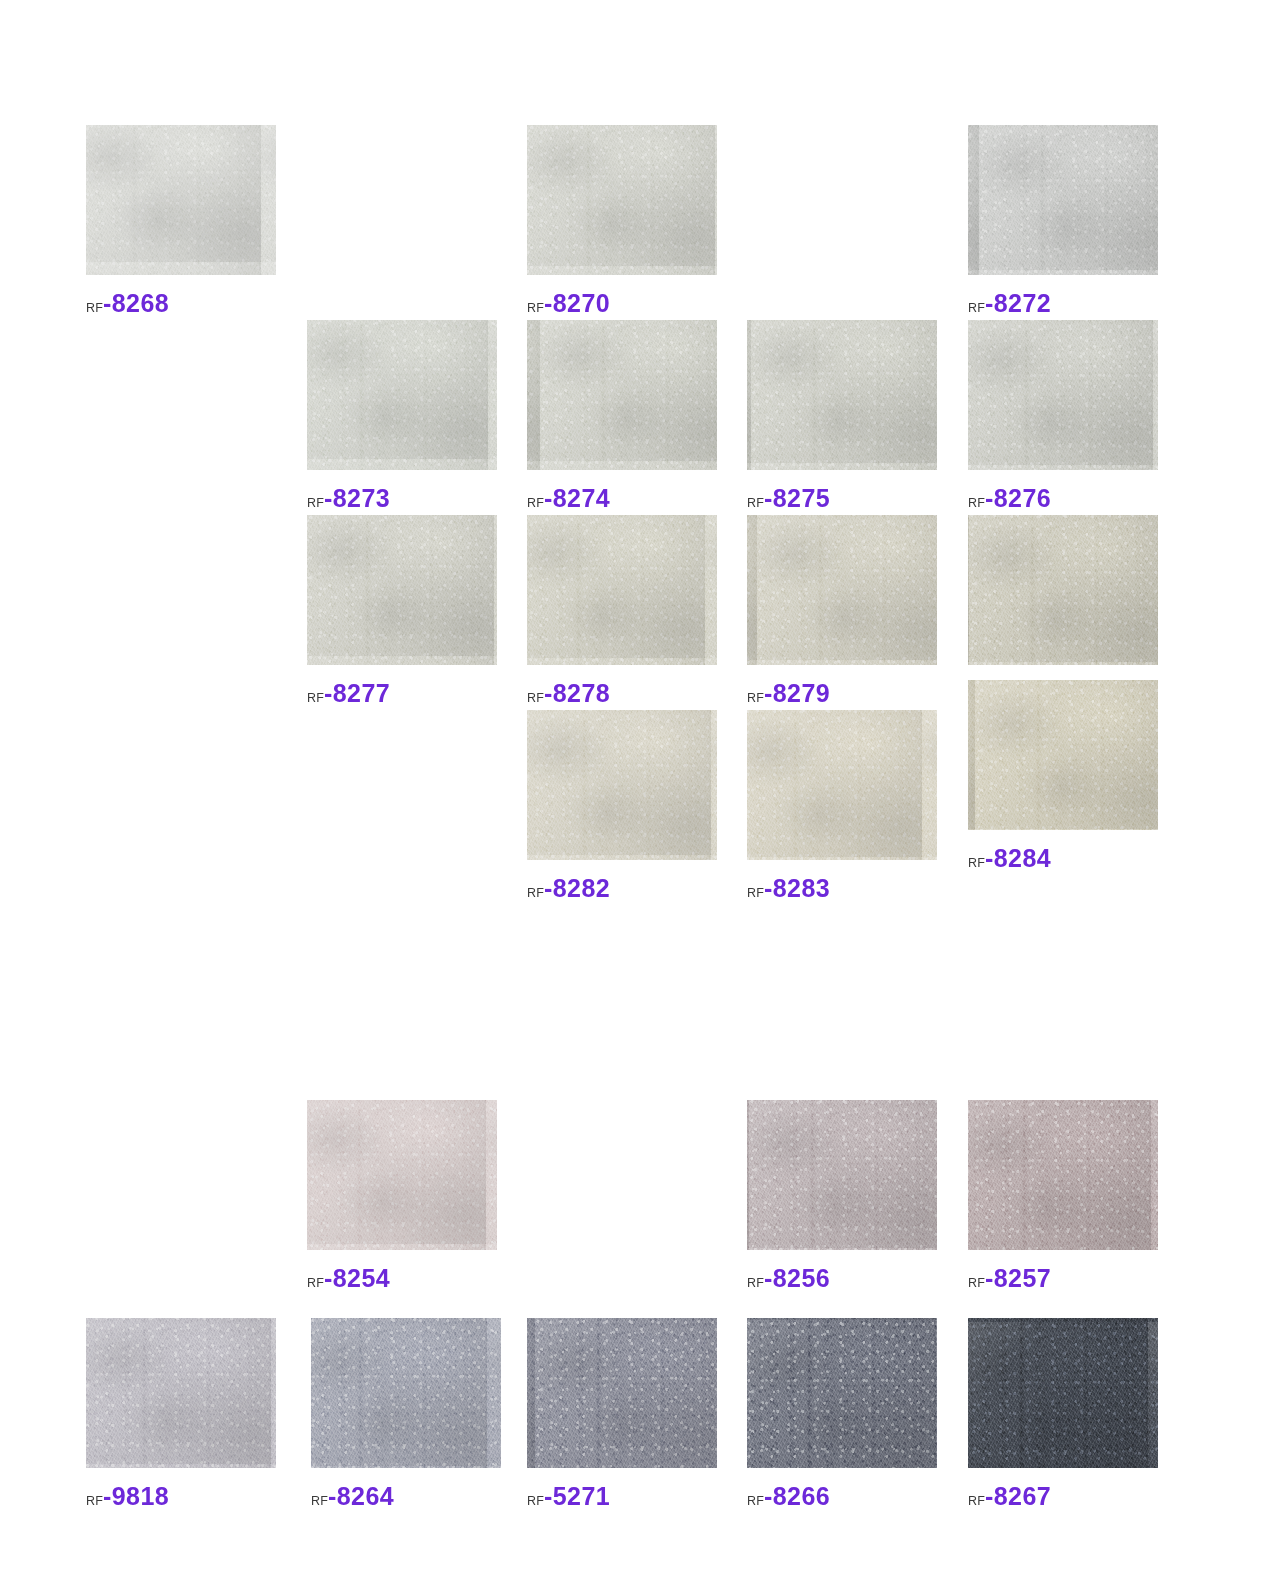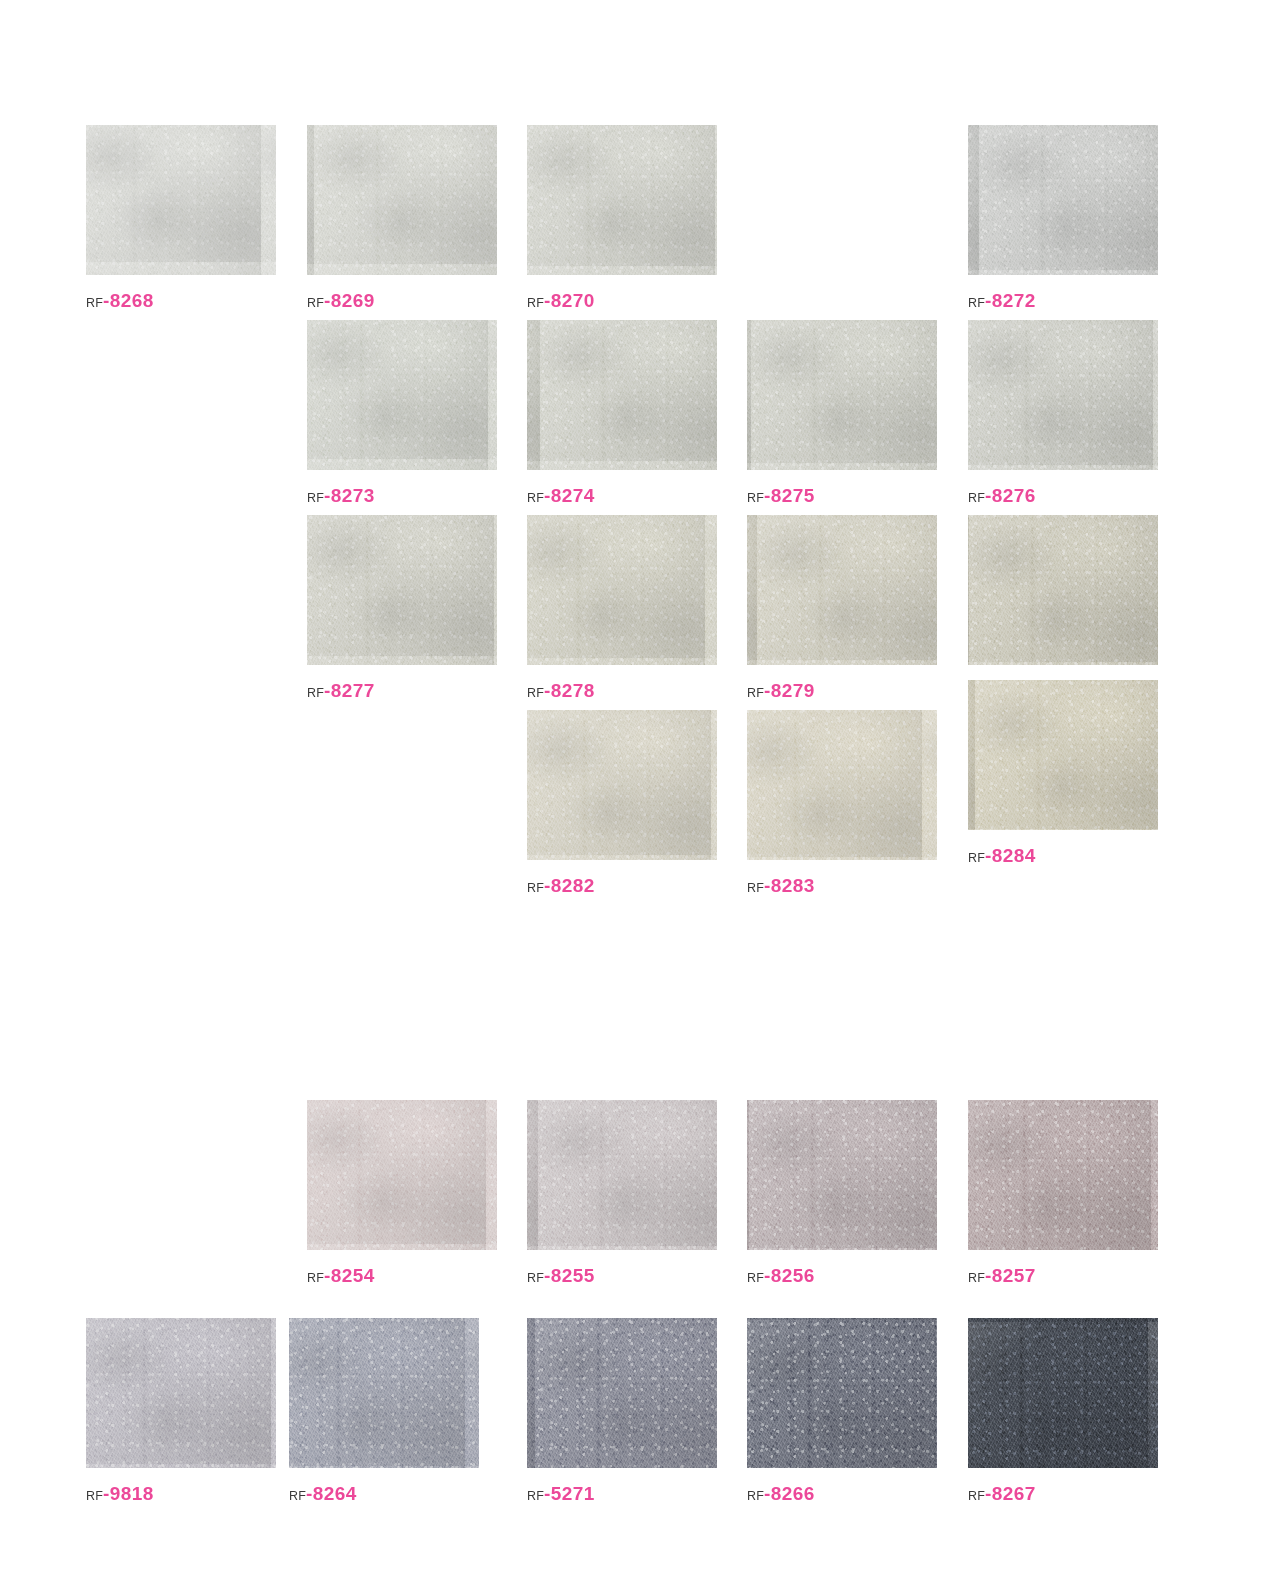--- a/index.html
+++ b/index.html
@@ -116,49 +116,40 @@
     line-height: 1;
     display: block;
   }
   .swatch-label .prefix {
     font-size: 12.5px;
     letter-spacing: .2px;
     color: #3a3a3a;
     font-weight: 400;
   }
   .swatch-label .code {
-    font-size: 19px;
+    font-size: 25px;
     font-weight: 700;
     letter-spacing: .4px;
-    color: #ec4899;
+    color: #6d28d9;
   }
 </style>
 </head>
 <body>
 
 <div class="page">
 
 <div class="swatch-cell" style="left: 86px; top: 125px;">
       <div class="swatch-chip" title="RF-8268" style="background-color: rgb(233, 234, 230);">
         <div class="tex" style="background-position: -15px -13px;"></div>
         <div class="tex2" style="background-position: -15px -13px;"></div>
         <div class="tex3" style="background-position: -15px -13px;"></div>
         <div class="sheen" style="background-position: -15px -13px;"></div>
       </div>
       <span class="swatch-label"><span class="prefix">RF</span><span class="code">-8268</span></span>
     </div>
-    <div class="swatch-cell" style="left: 307px; top: 125px;">
-      <div class="swatch-chip" title="RF-8269" style="background-color: rgb(230, 231, 225);">
-        <div class="tex" style="background-position: 7px -11px;"></div>
-        <div class="tex2" style="background-position: 7px -11px;"></div>
-        <div class="tex3" style="background-position: 7px -11px;"></div>
-        <div class="sheen" style="background-position: 7px -11px;"></div>
-      </div>
-      <span class="swatch-label"><span class="prefix">RF</span><span class="code">-8269</span></span>
-    </div>
     <div class="swatch-cell" style="left: 527px; top: 125px;">
       <div class="swatch-chip" title="RF-8270" style="background-color: rgb(227, 228, 221);">
         <div class="tex" style="background-position: -2px -9px;"></div>
         <div class="tex2" style="background-position: -2px -9px;"></div>
         <div class="tex3" style="background-position: -2px -9px;"></div>
         <div class="sheen" style="background-position: -2px -9px;"></div>
       </div>
       <span class="swatch-label"><span class="prefix">RF</span><span class="code">-8270</span></span>
     </div>
     <div class="swatch-cell" style="left: 968px; top: 125px;">
@@ -271,29 +262,20 @@
     </div>
     <div class="swatch-cell" style="left: 307px; top: 1100px;">
       <div class="swatch-chip" title="RF-8254" style="background-color: rgb(232, 222, 221);">
         <div class="tex" style="background-position: -11px -6px;"></div>
         <div class="tex2" style="background-position: -11px -6px;"></div>
         <div class="tex3" style="background-position: -11px -6px;"></div>
         <div class="sheen" style="background-position: -11px -6px;"></div>
       </div>
       <span class="swatch-label"><span class="prefix">RF</span><span class="code">-8254</span></span>
     </div>
-    <div class="swatch-cell" style="left: 527px; top: 1100px;">
-      <div class="swatch-chip" title="RF-8255" style="background-color: rgb(220, 214, 215);">
-        <div class="tex" style="background-position: 11px -4px;"></div>
-        <div class="tex2" style="background-position: 11px -4px;"></div>
-        <div class="tex3" style="background-position: 11px -4px;"></div>
-        <div class="sheen" style="background-position: 11px -4px;"></div>
-      </div>
-      <span class="swatch-label"><span class="prefix">RF</span><span class="code">-8255</span></span>
-    </div>
     <div class="swatch-cell" style="left: 747px; top: 1100px;">
       <div class="swatch-chip" title="RF-8256" style="background-color: rgb(205, 195, 197);">
         <div class="tex" style="background-position: 2px -2px;"></div>
         <div class="tex2" style="background-position: 2px -2px;"></div>
         <div class="tex3" style="background-position: 2px -2px;"></div>
         <div class="sheen" style="background-position: 2px -2px;"></div>
       </div>
       <span class="swatch-label"><span class="prefix">RF</span><span class="code">-8256</span></span>
     </div>
     <div class="swatch-cell" style="left: 968px; top: 1100px;">
@@ -307,21 +289,21 @@
     </div>
     <div class="swatch-cell" style="left: 86px; top: 1318px;">
       <div class="swatch-chip" title="RF-8263" style="background-color: rgb(207, 205, 212);">
         <div class="tex" style="background-position: -5px -4px;"></div>
         <div class="tex2" style="background-position: -5px -4px;"></div>
         <div class="tex3" style="background-position: -5px -4px;"></div>
         <div class="sheen" style="background-position: -5px -4px;"></div>
       </div>
       <span class="swatch-label"><span class="prefix">RF</span><span class="code">-9818</span></span>
     </div>
-    <div class="swatch-cell" style="left: 289px; top: 1318px;">
+    <div class="swatch-cell" style="left: 311px; top: 1318px;">
       <div class="swatch-chip" title="RF-8264" style="background-color: rgb(179, 182, 194);">
         <div class="tex" style="background-position: -14px -2px;"></div>
         <div class="tex2" style="background-position: -14px -2px;"></div>
         <div class="tex3" style="background-position: -14px -2px;"></div>
         <div class="sheen" style="background-position: -14px -2px;"></div>
       </div>
       <span class="swatch-label"><span class="prefix">RF</span><span class="code">-8264</span></span>
     </div>
     <div class="swatch-cell" style="left: 527px; top: 1318px;">
       <div class="swatch-chip" title="RF-8265" style="background-color: rgb(155, 157, 170);">

